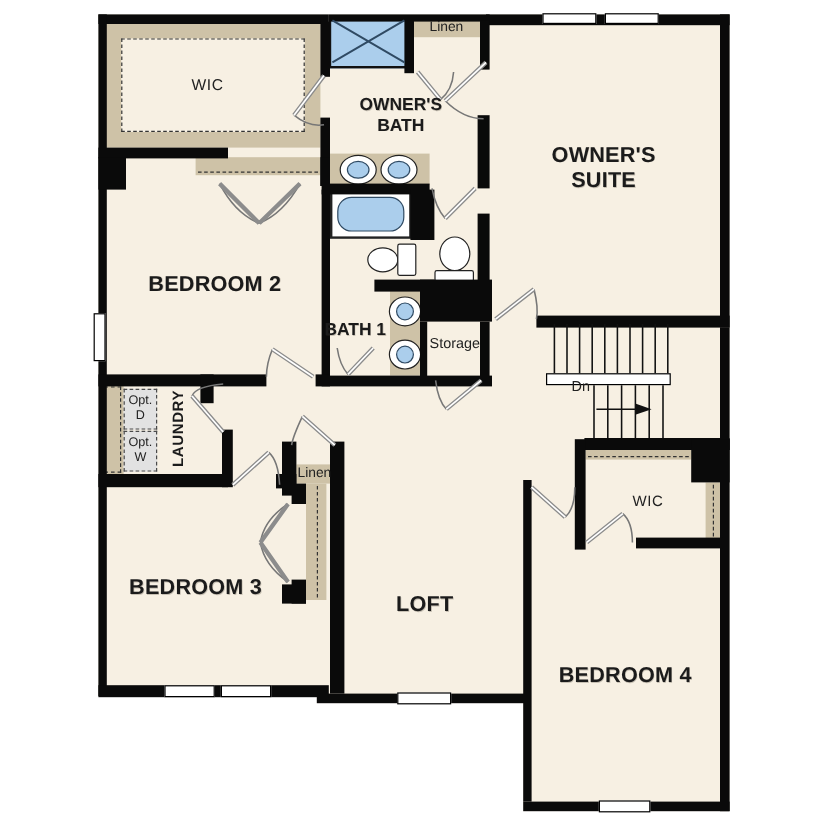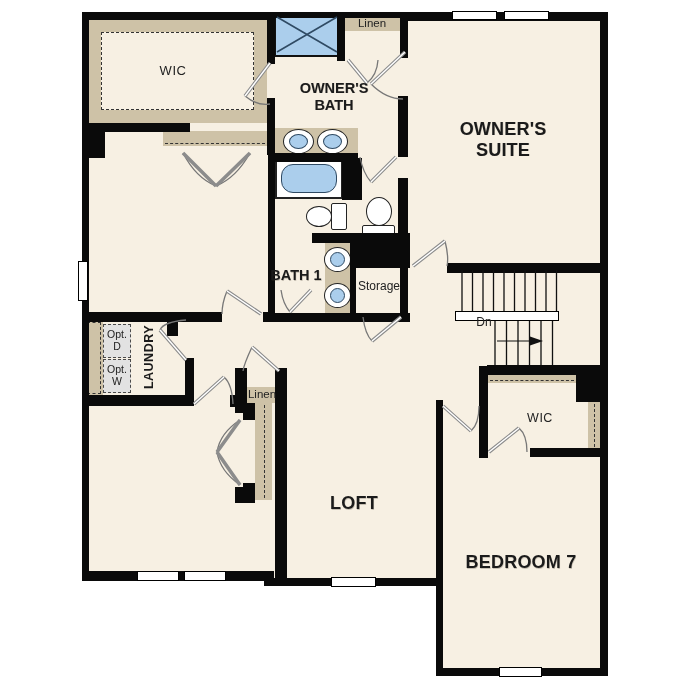--- a/index.html
+++ b/index.html
@@ -187,23 +187,25 @@
                M489 452 L519 428 M401 317 L372 341 M194 404 L224 377"></path>
     </g>
   </svg>
 
   <div class="lbl sml" style="left:173px;top:71px;font-size:13px;letter-spacing:.5px;">WIC</div>
   <div class="lbl med" style="left:334px;top:97px;">OWNER'S
 BATH</div>
   <div class="lbl sml" style="left:372px;top:24px;font-size:11.5px;">Linen</div>
   <div class="lbl big" style="left:503px;top:140px;">OWNER'S
 SUITE</div>
+  <div class="lbl big" style="left:179px;top:237px;">BEDROOM 2</div>
   <div class="lbl med" style="left:296px;top:276px;">BATH 1</div>
   <div class="lbl sml" style="left:379px;top:286px;">Storage</div>
   <div class="lbl rot" style="left:149px;top:357px;">LAUNDRY</div>
   <div class="lbl sml" style="left:262px;top:395px;font-size:11.5px;">Linen</div>
+  <div class="lbl big" style="left:163px;top:490px;">BEDROOM 3</div>
   <div class="lbl big" style="left:354px;top:504px;">LOFT</div>
   <div class="lbl sml" style="left:540px;top:418px;font-size:12.5px;letter-spacing:.5px;">WIC</div>
-  <div class="lbl big" style="left:521px;top:563px;">BEDROOM 7</div>
+  <div class="lbl big" style="left:521px;top:563px;">BEDROOM 4</div>
   <div class="lbl sml" style="left:484px;top:322px;">Dn</div>
 
 
 </div>
 
 </body></html>

